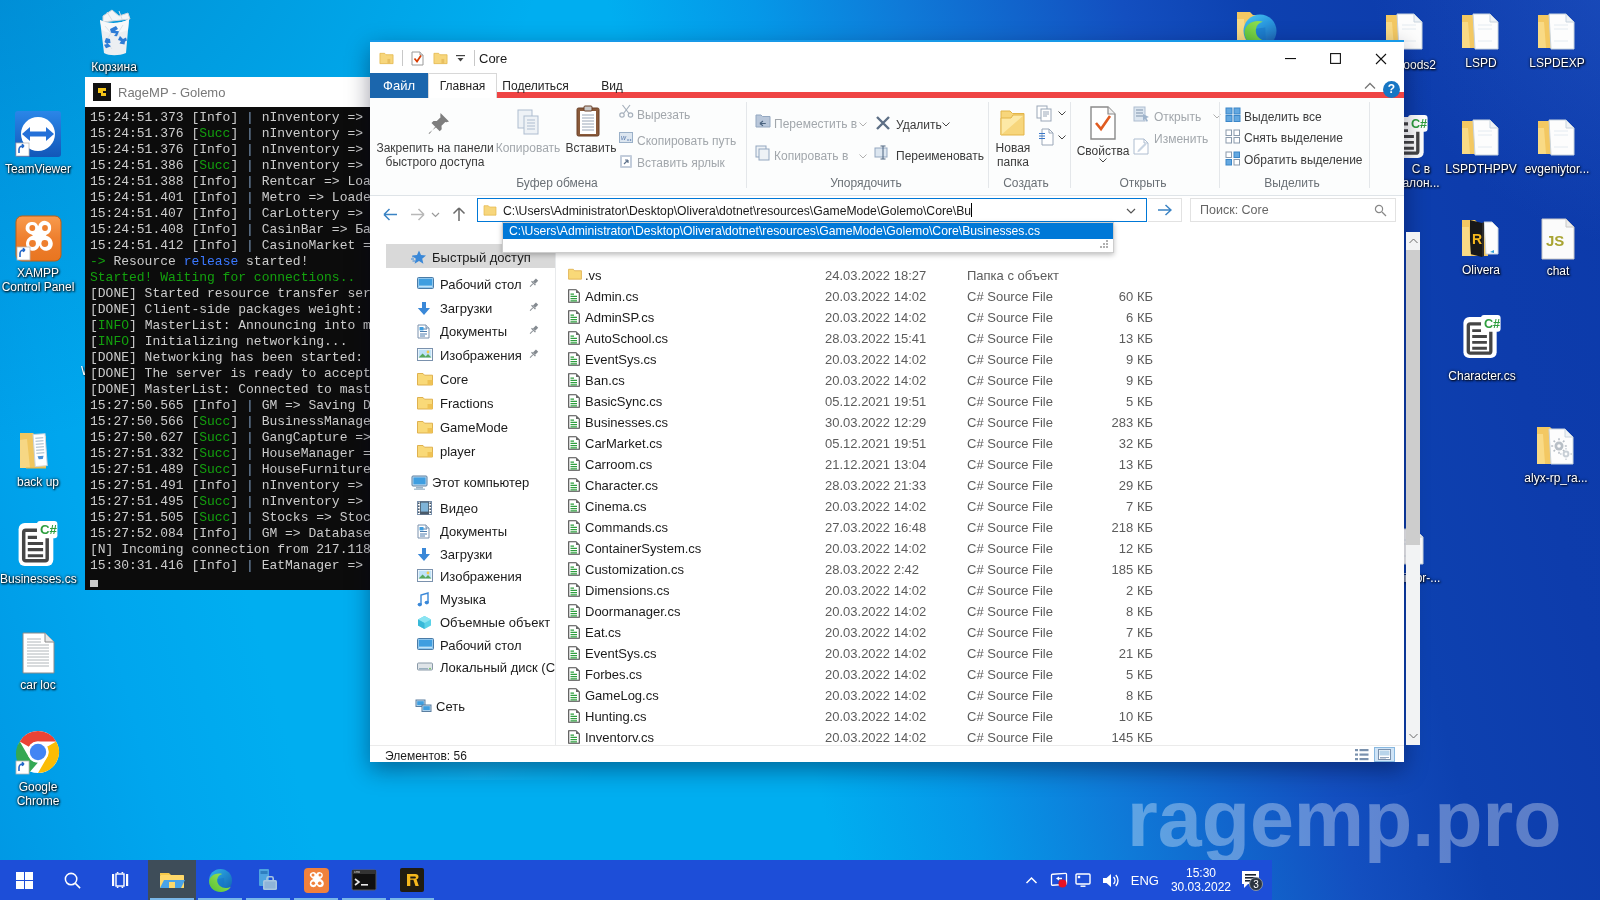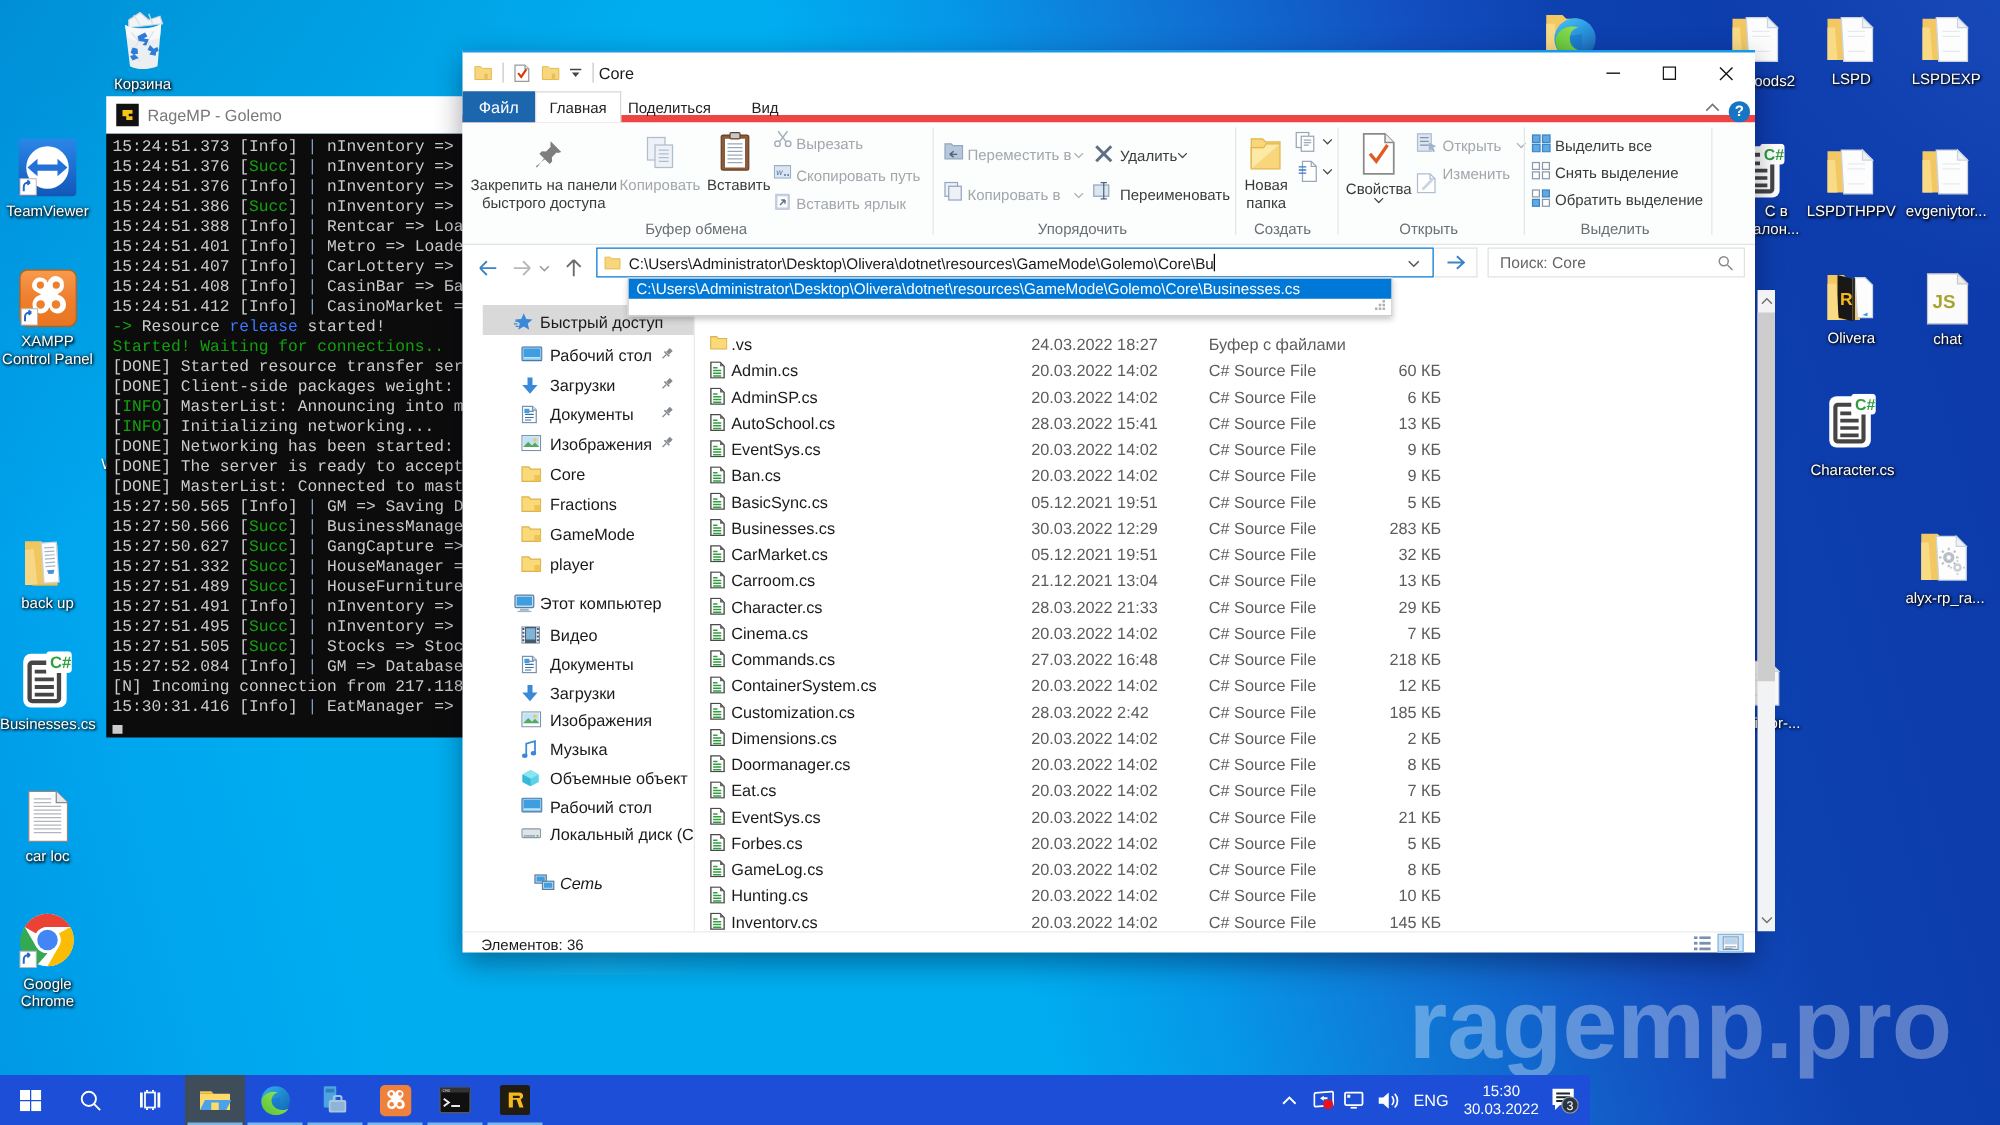--- a/index.html
+++ b/index.html
@@ -869,40 +869,40 @@
       <div class="nitem" style="left:0;top:425px;height:22px;width:170px;">
           <span style="position:absolute;left:31px;top:3px;">
             <svg width="16" height="13" viewBox="0 0 16 13">
               <rect x="0.5" y="3" width="15" height="7" rx="1" fill="#dfe4e8" stroke="#8a9aa8"></rect>
               <rect x="2" y="8" width="9" height="1.4" fill="#9ab0c0"></rect>
               <circle cx="13" cy="8.6" r="0.9" fill="#68c058"></circle>
             </svg>
           </span>
           <span style="position:absolute;left:54px;top:3px;">Локальный диск (C</span>
         </div>
-      <div class="nitem" style="left:16px;top:464px;height:22px;width:204px;font-style:italic;">
+      <div class="nitem" style="left:4px;top:464px;height:22px;width:204px;">
           <span style="position:absolute;left:25px;top:3px;">
             <svg width="17" height="14" viewBox="0 0 17 14">
               <rect x="1" y="1" width="9" height="6.5" fill="#c3dcf0" stroke="#5a7ea0"></rect>
               <rect x="2.2" y="2.2" width="6.6" height="4" fill="#3f9ee0"></rect>
               <rect x="7" y="6" width="9" height="6.5" fill="#c3dcf0" stroke="#5a7ea0"></rect>
               <rect x="8.2" y="7.2" width="6.6" height="4" fill="#3f9ee0"></rect>
             </svg>
           </span>
           <span style="position:absolute;left:46px;top:3px;">Сеть</span>
         </div>
     </div>
     <div class="filelist">
       <div class="frow" style="top:33px;">
           <svg width="14" height="12" viewBox="0 0 16 14">
             <path d="M0.5 1.5 h5.5 l1.5 1.7 H15.5 V13 H0.5z" fill="#f9d978" stroke="#dfb14f"></path>
           </svg>
           <span class="nm">.vs</span>
           <span class="dt">24.03.2022 18:27</span>
-          <span class="ty">Буфер с файлами</span>
+          <span class="ty">Папка с объект</span>
           <span class="sz"></span>
         </div>
       <div class="frow" style="top:54px;">
           <svg width="12" height="14" viewBox="0 0 12 14">
             <path d="M0.7 0.7 h7.3 l3.3 3.3 v9.3 H0.7z" fill="#fff" stroke="#4a4a4a" stroke-width="1.1"></path>
             <path d="M8 0.7 v3.3 h3.3z" fill="#6a6a6a"></path>
             <g stroke="#2e9e3e" stroke-width="1.2">
               <path d="M2.5 5.2h3.5M2.5 7.4h6.5M2.5 9.6h6.5M2.5 11.8h6.5"></path>
             </g>
           </svg>
@@ -1189,21 +1189,21 @@
       <svg width="9" height="6" viewBox="0 0 9 6" style="position:absolute;left:3px;top:6px">
           <path d="M0.5 5 L4.5 1 L8.5 5" stroke="#6a6a6a" fill="none"></path>
         </svg>
       <div class="thumb"></div>
       <svg width="9" height="6" viewBox="0 0 9 6" style="position:absolute;left:3px;bottom:6px">
           <path d="M0.5 1 L4.5 5 L8.5 1" stroke="#6a6a6a" fill="none"></path>
         </svg>
     </div>
   </div>
   <div class="statusbar">
-    <span style="position:absolute;left:15px;top:3px;font-size:12px;color:#1a1a1a;">Элементов: 36</span>
+    <span style="position:absolute;left:15px;top:3px;font-size:12px;color:#1a1a1a;">Элементов: 56</span>
     <div style="position:absolute;left:981px;top:1px;width:21px;height:15px;"><svg width="14" height="12" viewBox="0 0 14 12" style="margin:2px 0 0 4px">
           <g fill="#7a91ad">
             <rect x="0" y="0" width="3" height="2.2"></rect>
             <rect x="0" y="4.5" width="3" height="2.2"></rect>
             <rect x="0" y="9" width="3" height="2.2"></rect>
             <rect x="4.5" y="0" width="9" height="2.2"></rect>
             <rect x="4.5" y="4.5" width="9" height="2.2"></rect>
             <rect x="4.5" y="9" width="9" height="2.2"></rect>
           </g>
         </svg></div>

